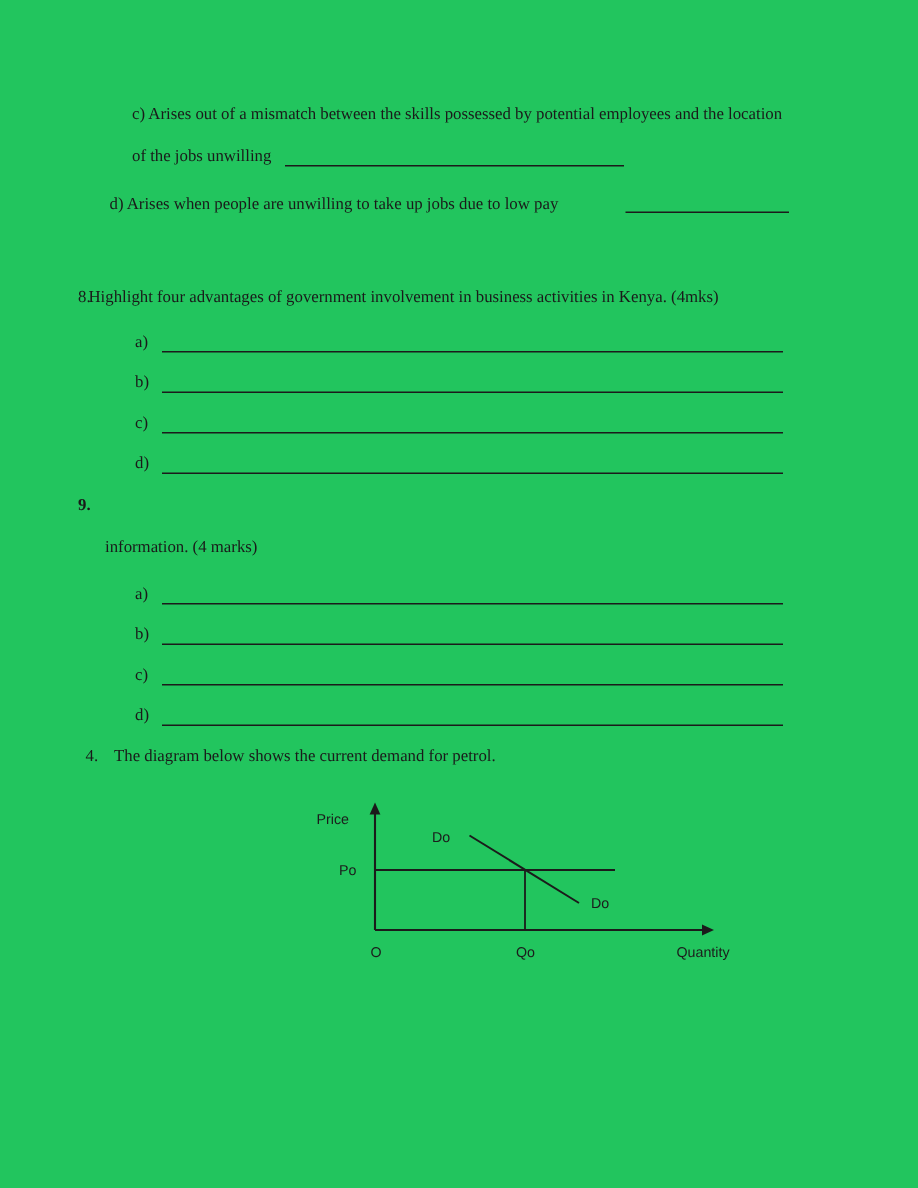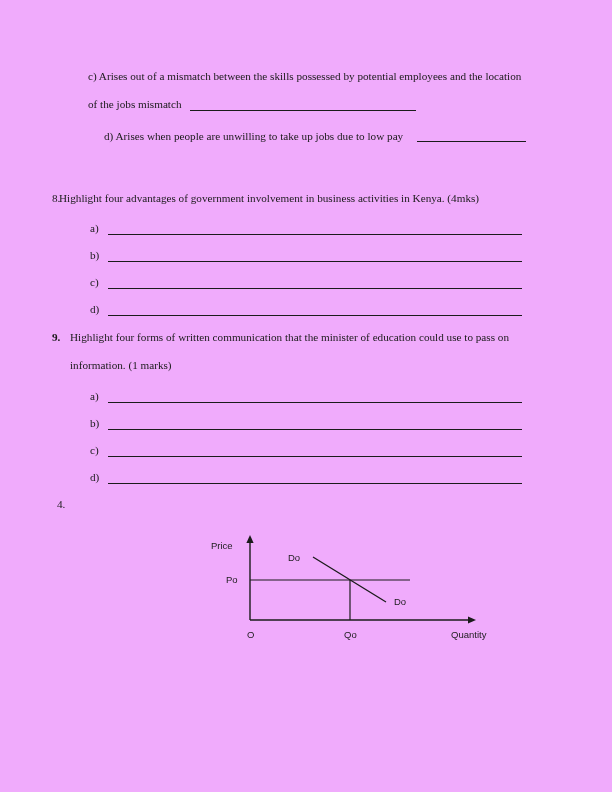--- a/index.html
+++ b/index.html
@@ -4,21 +4,21 @@
 <style>
   html, body {
     margin: 0;
     padding: 0;
     background: #ffffff;
   }
   .page {
     position: relative;
     width: 612px;
     height: 792px;
-    background: #f0abfc;
+    background: #22c55e;
     overflow: hidden;
     font-family: "Liberation Serif", "DejaVu Serif", serif;
     color: #000000;
   }
 
   
   .txt {
     position: absolute;
     font-size: 11.2px;
     line-height: 13px;
@@ -63,58 +63,58 @@
     fill: #1c1c1c;
   }
 </style>
 </head>
 <body>
 
 <div class="page">
 
   <div class="txt" style="left:88px; top:70px;">c)  Arises out of a mismatch between the skills possessed by potential employees and the location</div>
 
-  <div class="txt" style="left:88px; top:98px;">of the jobs mismatch</div>
+  <div class="txt" style="left:88px; top:98px;">of the jobs unwilling</div>
   <div class="rule" style="left:190px; top:110px; width:226px;"></div>
 
-  <div class="txt" style="left:104px; top:130px;text-align:center;">d) Arises when people are unwilling to take up jobs due to low pay</div>
+  <div class="txt" style="left:73px; top:130px;text-align:center;">d) Arises when people are unwilling to take up jobs due to low pay</div>
   <div class="rule" style="left:417px; top:141px; width:109px;"></div>
 
   <div class="qnum" style="left:52px; top:192px;">8.</div>
   <div class="txt" style="left:59px; top:192px;">Highlight four advantages of government involvement in business activities in Kenya. (4mks)</div>
 
   <div class="sublabel" style="left:90px; top:222px;">a)</div>
   <div class="rule" style="left:108px; top:234px; width:414px;"></div>
 
   <div class="sublabel" style="left:90px; top:249px;">b)</div>
   <div class="rule" style="left:108px; top:261px; width:414px;"></div>
 
   <div class="sublabel" style="left:90px; top:276px;">c)</div>
   <div class="rule" style="left:108px; top:288px; width:414px;"></div>
 
   <div class="sublabel" style="left:90px; top:303px;">d)</div>
   <div class="rule" style="left:108px; top:315px; width:414px;"></div>
 
   <div class="qnum bold" style="left:52px; top:331px;">9.</div>
-  <div class="txt" style="left:70px; top:331px;">Highlight four forms of written communication that the minister of education could use to pass on</div>
-  <div class="txt" style="left:70px; top:359px;">information. (1 marks)</div>
+  <div class="txt" style="left:70px; top:359px;">information. (4 marks)</div>
 
   <div class="sublabel" style="left:90px; top:390px;">a)</div>
   <div class="rule" style="left:108px; top:402px; width:414px;"></div>
 
   <div class="sublabel" style="left:90px; top:417px;">b)</div>
   <div class="rule" style="left:108px; top:429px; width:414px;"></div>
 
   <div class="sublabel" style="left:90px; top:444px;">c)</div>
   <div class="rule" style="left:108px; top:456px; width:414px;"></div>
 
   <div class="sublabel" style="left:90px; top:471px;">d)</div>
   <div class="rule" style="left:108px; top:483px; width:414px;"></div>
 
   <div class="qnum" style="left:57px; top:498px;">4.</div>
+  <div class="txt" style="left:76px; top:498px;">The diagram below shows the current demand for petrol.</div>
 
   <div class="diagram">
     <svg width="330" height="125" viewBox="0 0 330 125" xmlns="http://www.w3.org/2000/svg">
 
       <g>
         <line x1="67" y1="14" x2="67" y2="92" stroke="#1b1b1b" stroke-width="1.4"></line>
         <polygon points="67,7 63.4,15 70.6,15" fill="#1b1b1b"></polygon>
       </g>
 
       <g>

